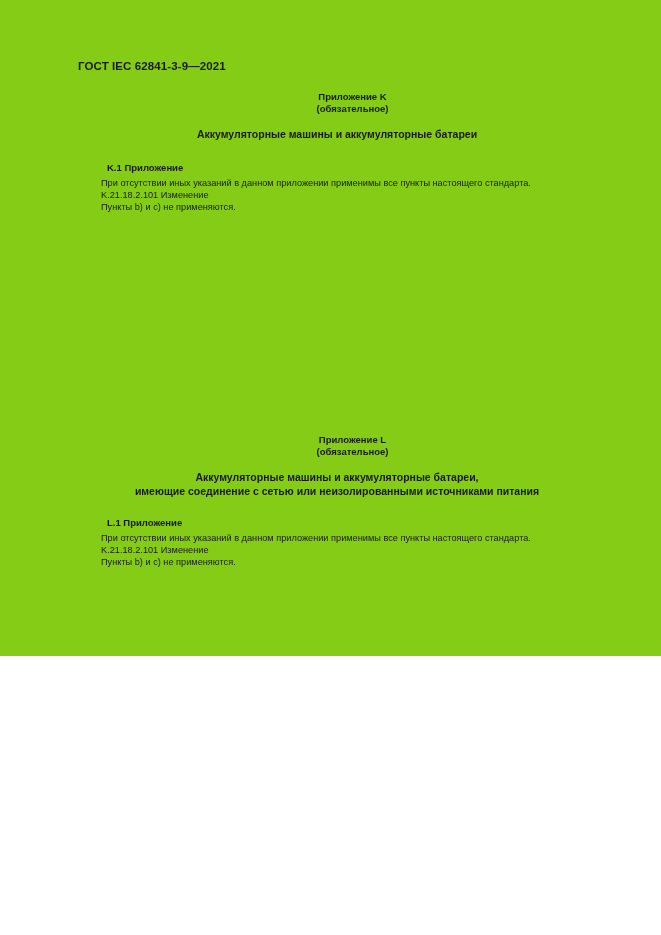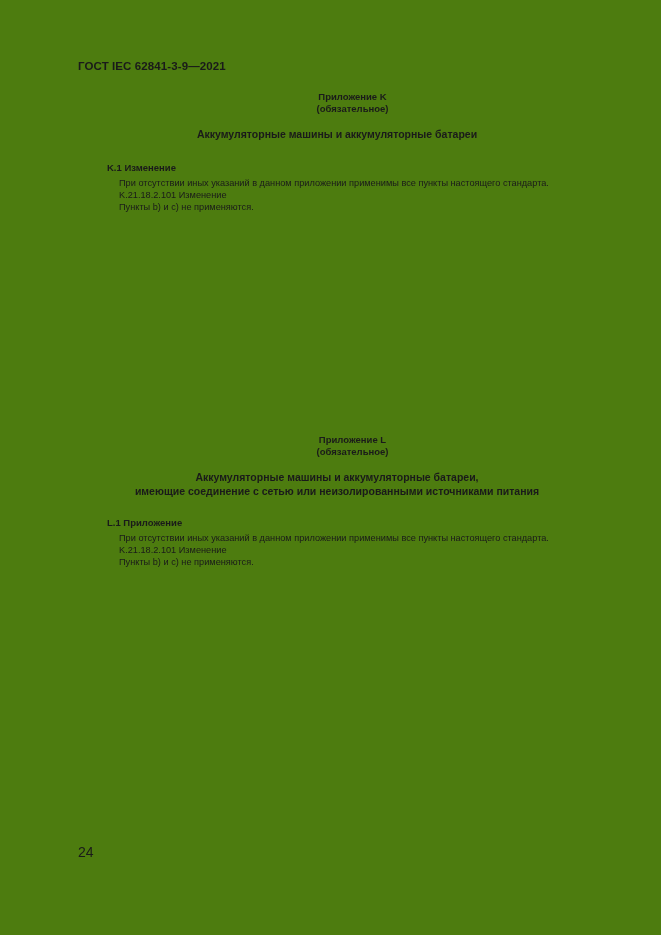--- a/index.html
+++ b/index.html
@@ -3,22 +3,22 @@
   <meta charset="utf-8">
   <style>
     html, body {
       margin: 0;
       padding: 0;
       background: #ffffff;
     }
     .page {
       position: relative;
       width: 661px;
-      height: 935px;
-      background: #4d7c0f;
+      height: 656px;
+      background: #84cc16;
       color: #1a1a1a;
       font-family: "Liberation Sans", "DejaVu Sans", sans-serif;
       overflow: hidden;
     }
     .abs { position: absolute; white-space: nowrap; }
     .header-title {
       left: 78px;
       top: 60px;
       font-size: 11.5px;
       font-weight: bold;
@@ -47,21 +47,21 @@
       font-size: 10.5px;
       font-weight: bold;
       line-height: 13px;
     }
     .section-head {
       left: 107px;
       font-size: 9.5px;
       font-weight: bold;
     }
     .body-line {
-      left: 119px;
+      left: 101px;
       font-size: 9.2px;
       line-height: 12px;
     }
     .page-number {
       left: 78px;
       top: 844px;
       font-size: 14px;
     }
   </style>
 </head>
@@ -69,21 +69,21 @@
 
 <div class="page">
 
   <div class="abs header-title">ГОСТ IEC 62841-3-9—2021</div>
 
   <div>
     <div class="abs annex-head" style="top:91px;">Приложение K</div>
     <div class="abs annex-sub" style="top:103px;">(обязательное)</div>
     <div class="abs annex-title" style="top:128px;">Аккумуляторные машины и аккумуляторные батареи</div>
 
-    <div class="abs section-head" style="top:162px;">K.1 Изменение</div>
+    <div class="abs section-head" style="top:162px;">K.1 Приложение</div>
     <div class="abs body-line" style="top:177px;">При отсутствии иных указаний в данном приложении применимы все пункты настоящего стандарта.</div>
     <div class="abs body-line" style="top:189px;">K.21.18.2.101 Изменение</div>
     <div class="abs body-line" style="top:201px;">Пункты b) и c) не применяются.</div>
   </div>
 
   <div>
     <div class="abs annex-head" style="top:434px;">Приложение L</div>
     <div class="abs annex-sub" style="top:446px;">(обязательное)</div>
     <div class="abs annex-title" style="top:471px;">Аккумуляторные машины и аккумуляторные батареи,</div>
     <div class="abs annex-title" style="top:485px;">имеющие соединение с сетью или неизолированными источниками питания</div>

